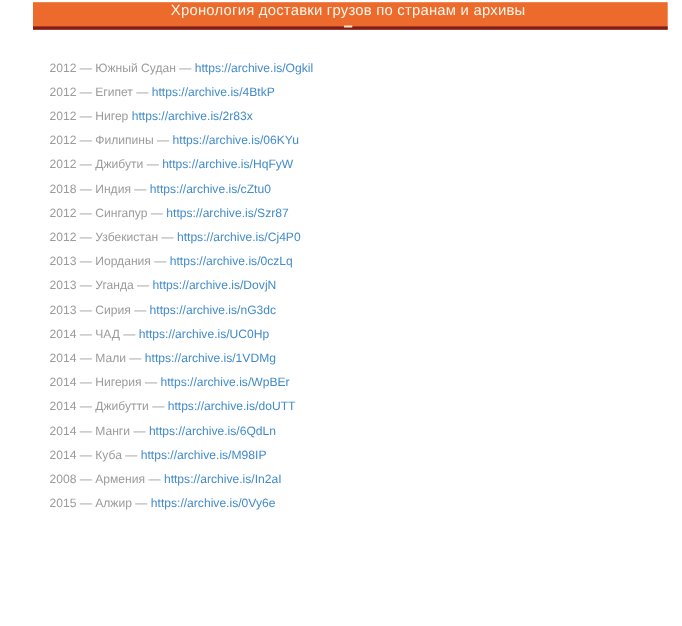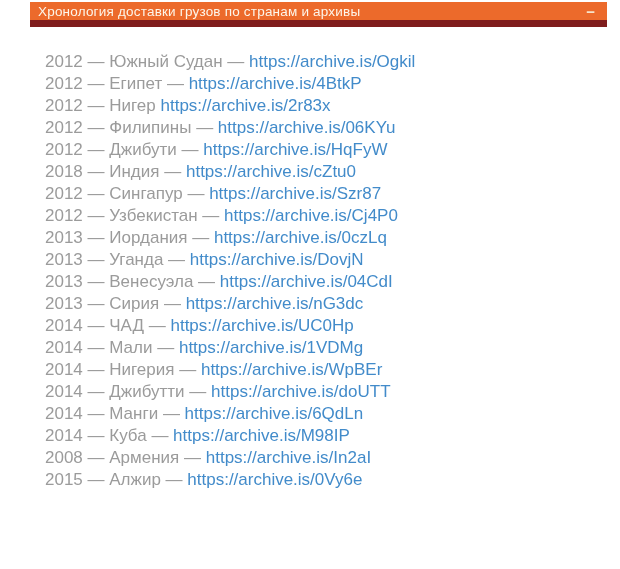--- a/index.html
+++ b/index.html
@@ -10,27 +10,28 @@
     background: #ffffff;
     font-family: "Liberation Sans", sans-serif;
     overflow: hidden;
   }
   .panel-heading {
     margin-left: 30px;
     margin-top: 2px;
     width: 577px;
     height: 25px;
     background: #ec6a2b;
-    border-bottom: 7px solid #7f1d1d;
+    border-bottom: 3px solid #7f1d1d;
     display: flex;
     align-items: center;
     justify-content: space-between;
     padding: 0 12px 0 8px;
     box-sizing: border-box;
     cursor: pointer;
+    flex-direction: column;
   }
   .panel-title {
     color: #fdf6ea;
     font-size: 13.5px;
     letter-spacing: 0.2px;
     white-space: nowrap;
   }
   .collapse-icon {
     color: #f6ead2;
     font-size: 15px;
@@ -38,21 +39,21 @@
     line-height: 1;
     cursor: pointer;
   }
   .entry-list {
     margin-left: 45px;
     margin-top: 24px;
   }
   .entry {
     height: 22px;
     line-height: 22px;
-    font-size: 17px;
+    font-size: 11px;
     white-space: nowrap;
   }
   .entry .muted {
     color: #9b9b9b;
   }
   .entry a {
     color: #428bca;
     text-decoration: none;
   }
 </style>
@@ -68,21 +69,20 @@
     <div class="entry"><span class="muted">2012 — Южный Судан — </span><a href="#">https://archive.is/Ogkil</a></div>
     <div class="entry"><span class="muted">2012 — Египет — </span><a href="#">https://archive.is/4BtkP</a></div>
     <div class="entry"><span class="muted">2012 — Нигер </span><a href="#">https://archive.is/2r83x</a></div>
     <div class="entry"><span class="muted">2012 — Филипины — </span><a href="#">https://archive.is/06KYu</a></div>
     <div class="entry"><span class="muted">2012 — Джибути — </span><a href="#">https://archive.is/HqFyW</a></div>
     <div class="entry"><span class="muted">2018 — Индия — </span><a href="#">https://archive.is/cZtu0</a></div>
     <div class="entry"><span class="muted">2012 — Сингапур — </span><a href="#">https://archive.is/Szr87</a></div>
     <div class="entry"><span class="muted">2012 — Узбекистан — </span><a href="#">https://archive.is/Cj4P0</a></div>
     <div class="entry"><span class="muted">2013 — Иордания — </span><a href="#">https://archive.is/0czLq</a></div>
     <div class="entry"><span class="muted">2013 — Уганда — </span><a href="#">https://archive.is/DovjN</a></div>
-    <div class="entry"><span class="muted">2013 — Венесуэла — </span><a href="#">https://archive.is/04CdI</a></div>
     <div class="entry"><span class="muted">2013 — Сирия — </span><a href="#">https://archive.is/nG3dc</a></div>
     <div class="entry"><span class="muted">2014 — ЧАД — </span><a href="#">https://archive.is/UC0Hp</a></div>
     <div class="entry"><span class="muted">2014 — Мали — </span><a href="#">https://archive.is/1VDMg</a></div>
     <div class="entry"><span class="muted">2014 — Нигерия — </span><a href="#">https://archive.is/WpBEr</a></div>
     <div class="entry"><span class="muted">2014 — Джибутти — </span><a href="#">https://archive.is/doUTT</a></div>
     <div class="entry"><span class="muted">2014 — Манги — </span><a href="#">https://archive.is/6QdLn</a></div>
     <div class="entry"><span class="muted">2014 — Куба — </span><a href="#">https://archive.is/M98IP</a></div>
     <div class="entry"><span class="muted">2008 — Армения — </span><a href="#">https://archive.is/In2aI</a></div>
     <div class="entry"><span class="muted">2015 — Алжир — </span><a href="#">https://archive.is/0Vy6e</a></div>
   </div>

